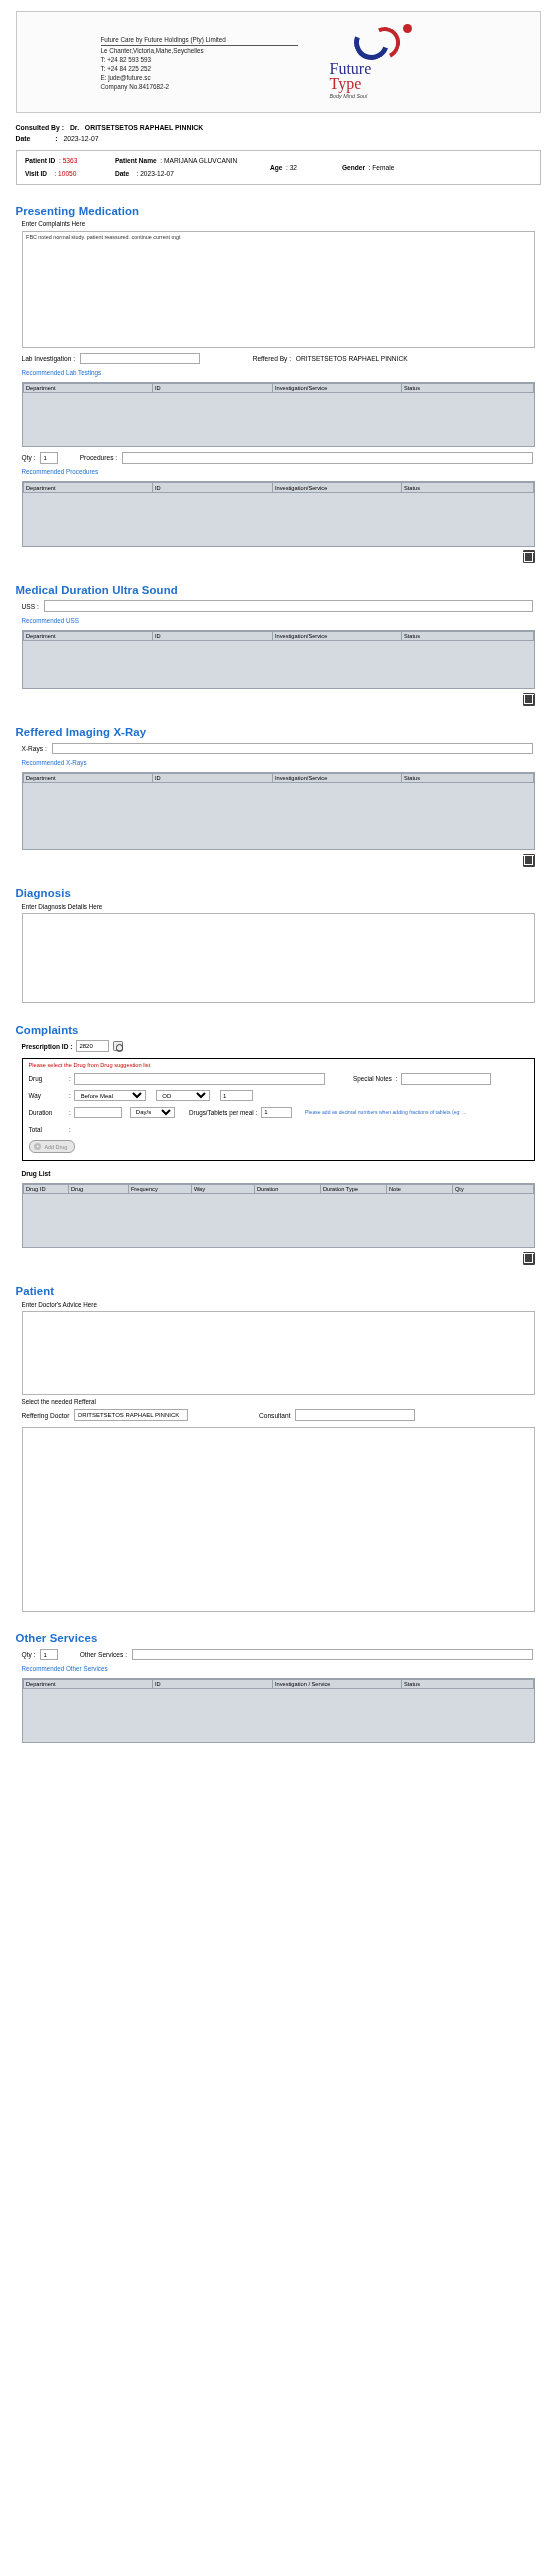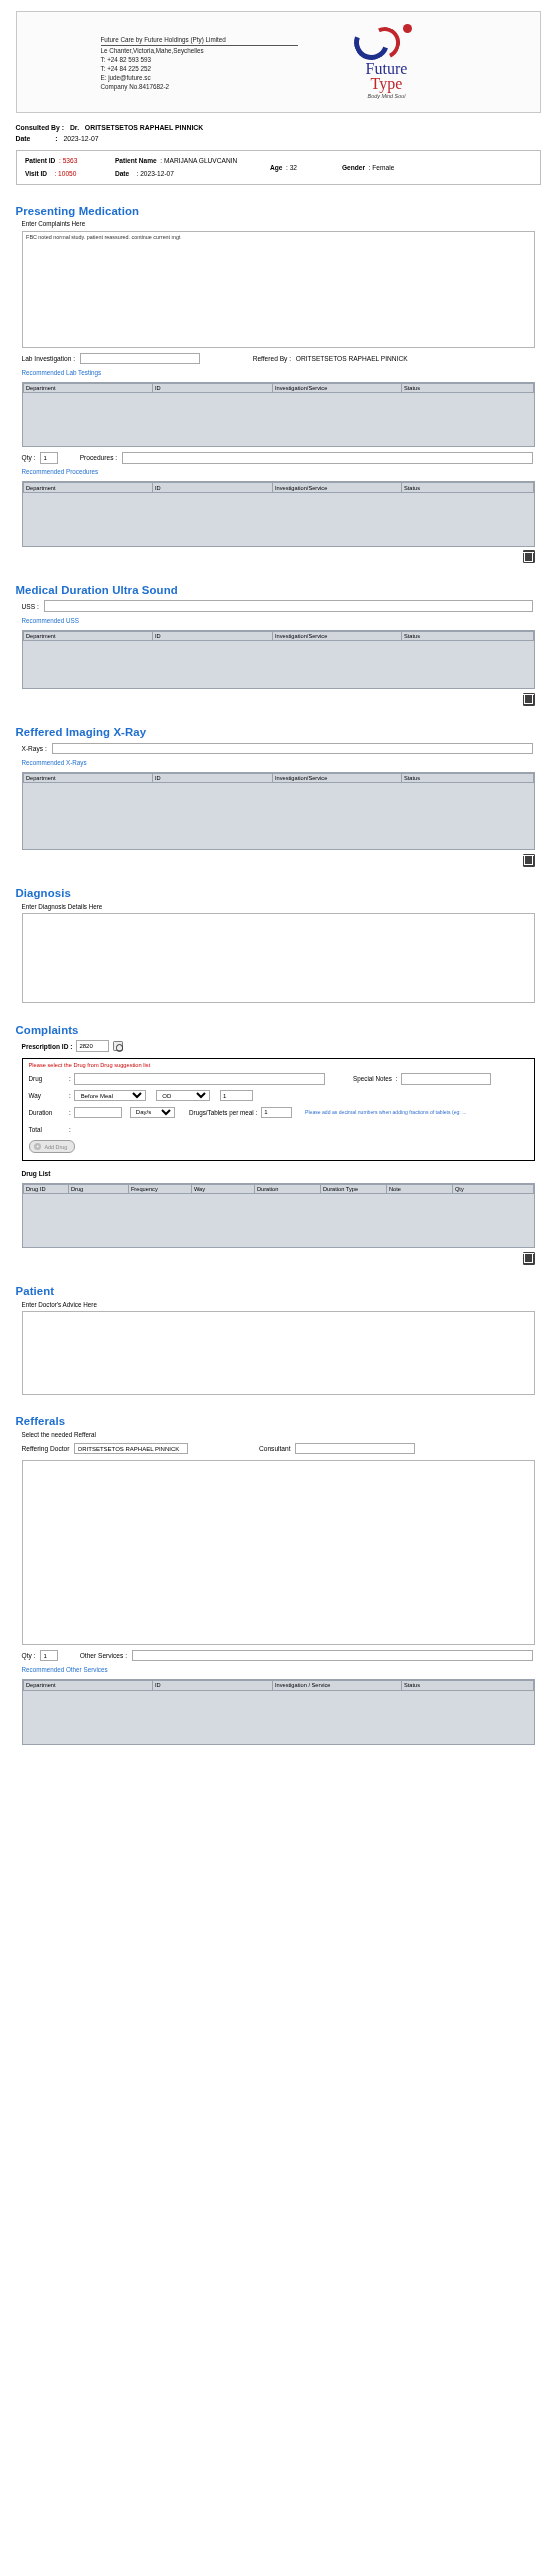--- a/index.html
+++ b/index.html
@@ -30,21 +30,20 @@
     font-size: 6.3px;
     color: #222;
   }
   .clinic-info .name { border-bottom: 0.6px solid #555; display:inline-block; padding-right:72px; padding-bottom:0.6px; }
   .logo-wrap {
     position: absolute;
     right: 96px;
     top: 12px;
     width: 114px;
     height: 78px;
-    text-align: center;
   }
   .logo-mark { position: relative; height: 37px; }
   .logo-swoosh {
     position:absolute; left: 24px; top: 1.2px;
     width: 35px; height: 35px;
     border: 5.4px solid #1f2f8c;
     border-radius: 50%;
     border-right-color: transparent;
     border-top-color: transparent;
     transform: rotate(-25deg);
@@ -438,30 +437,30 @@
     <div class="body"></div>
   </div>
   <div class="trash-row">
     <div class="trash"></div>
   </div>
 
   <h2 class="sec">Patient</h2>
   <div class="sub">Enter Doctor's Advice Here</div>
   <div class="advice-area"></div>
 
-  <h2 class="sec">Refferals</h2>
   <div class="sub">Select the needed Refferal</div>
   <div class="row">
     <span>Reffering Doctor</span>
     <input class="inp" style="width: 114px;" value="ORITSETSETOS RAPHAEL PINNICK">
     <span style="margin-left:66px">Consultant</span>
     <input class="inp" style="width: 120px;" value="">
   </div>
   <div class="ref-area"></div>
 
+  <h2 class="sec">Other Services</h2>
   <div class="row">
     <span>Qty :</span>
     <input class="inp w30" value="1" style="">
     <span style="margin-left:16.7px">Other Services :</span>
     <input class="inp grow" value="" style="">
   </div>
   <div class="link-blue" style="margin-left:6px">Recommended Other Services</div>
   <div class="grid">
     <table>
       <tbody>

